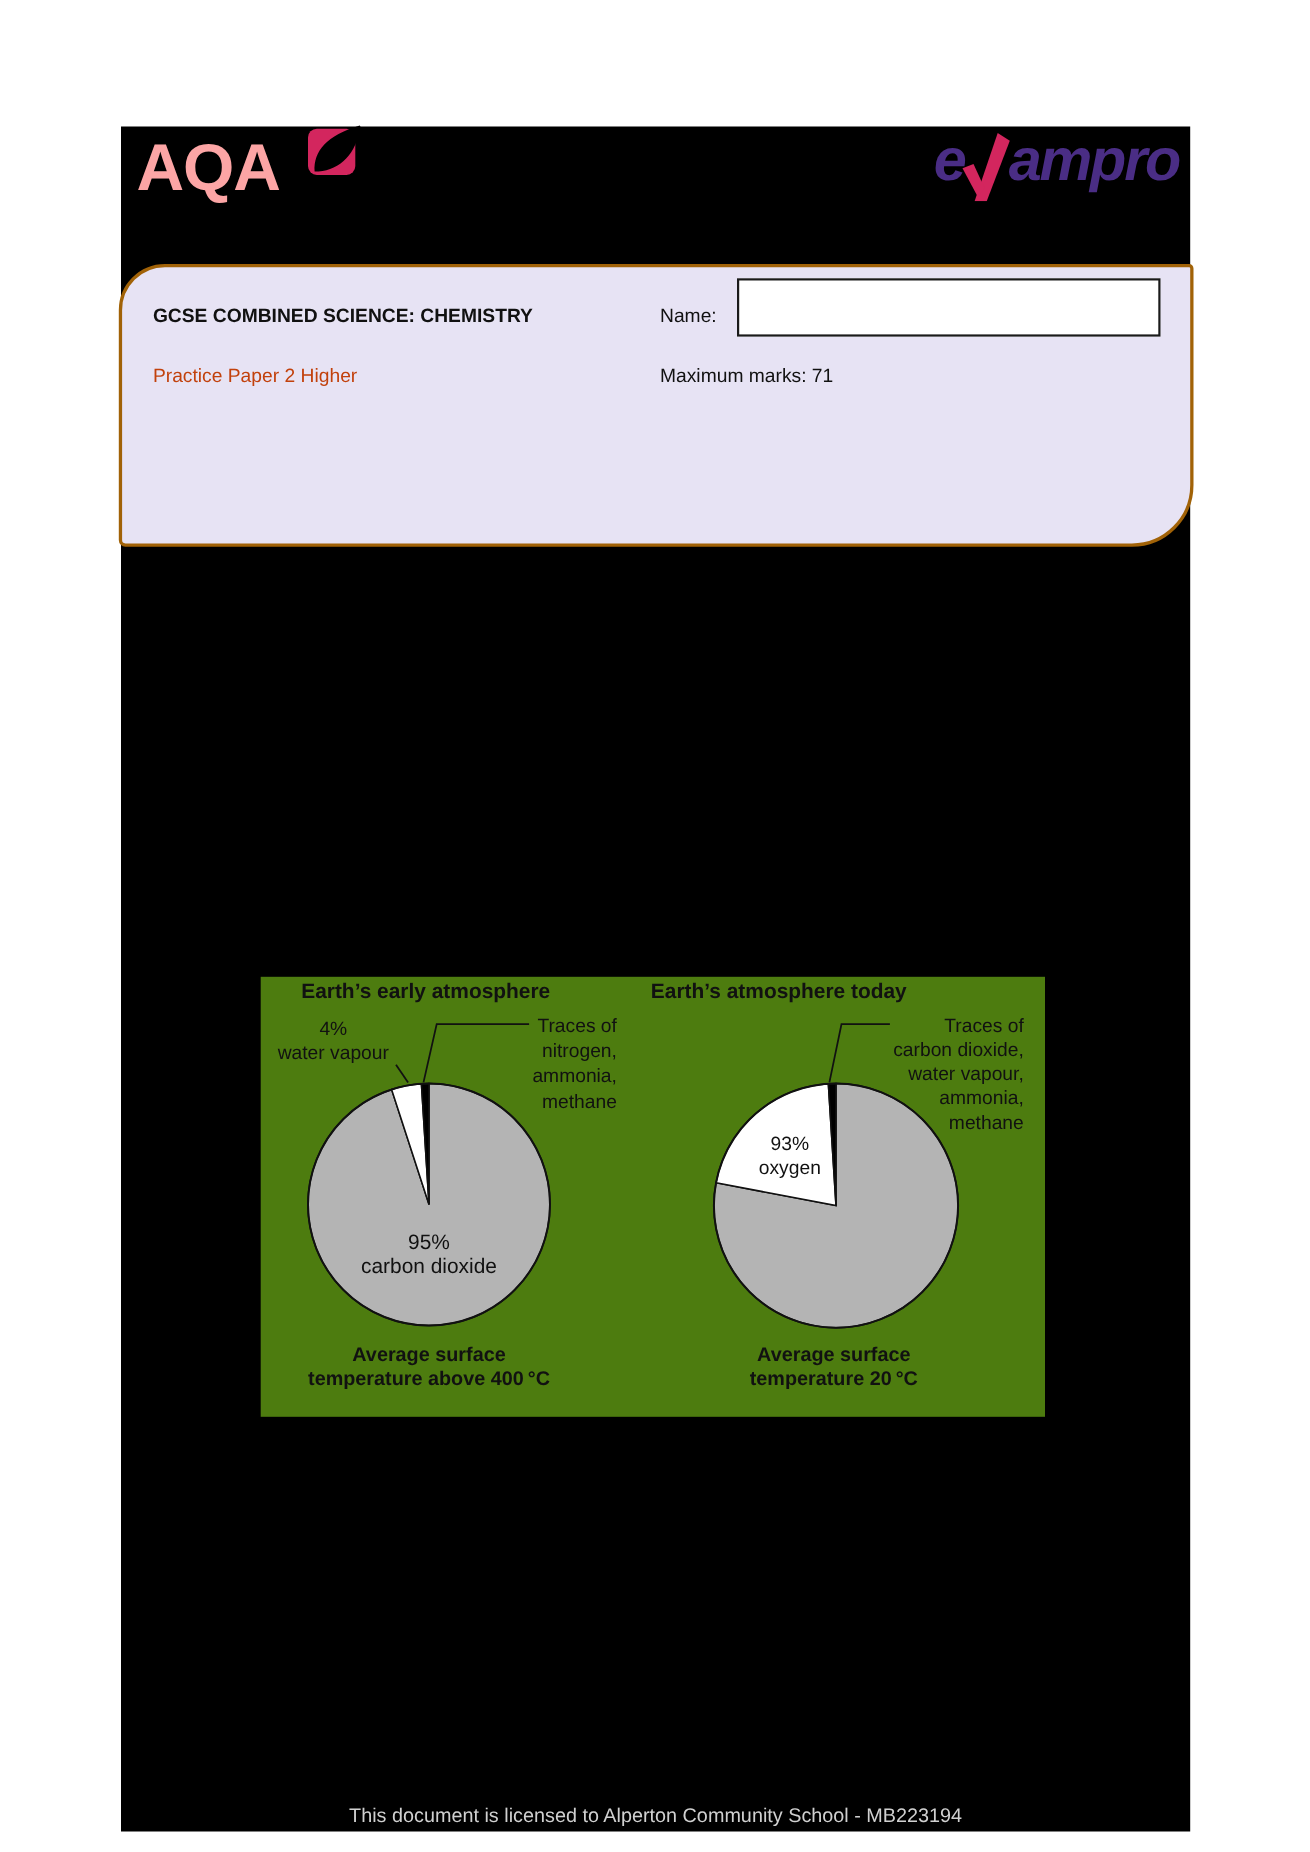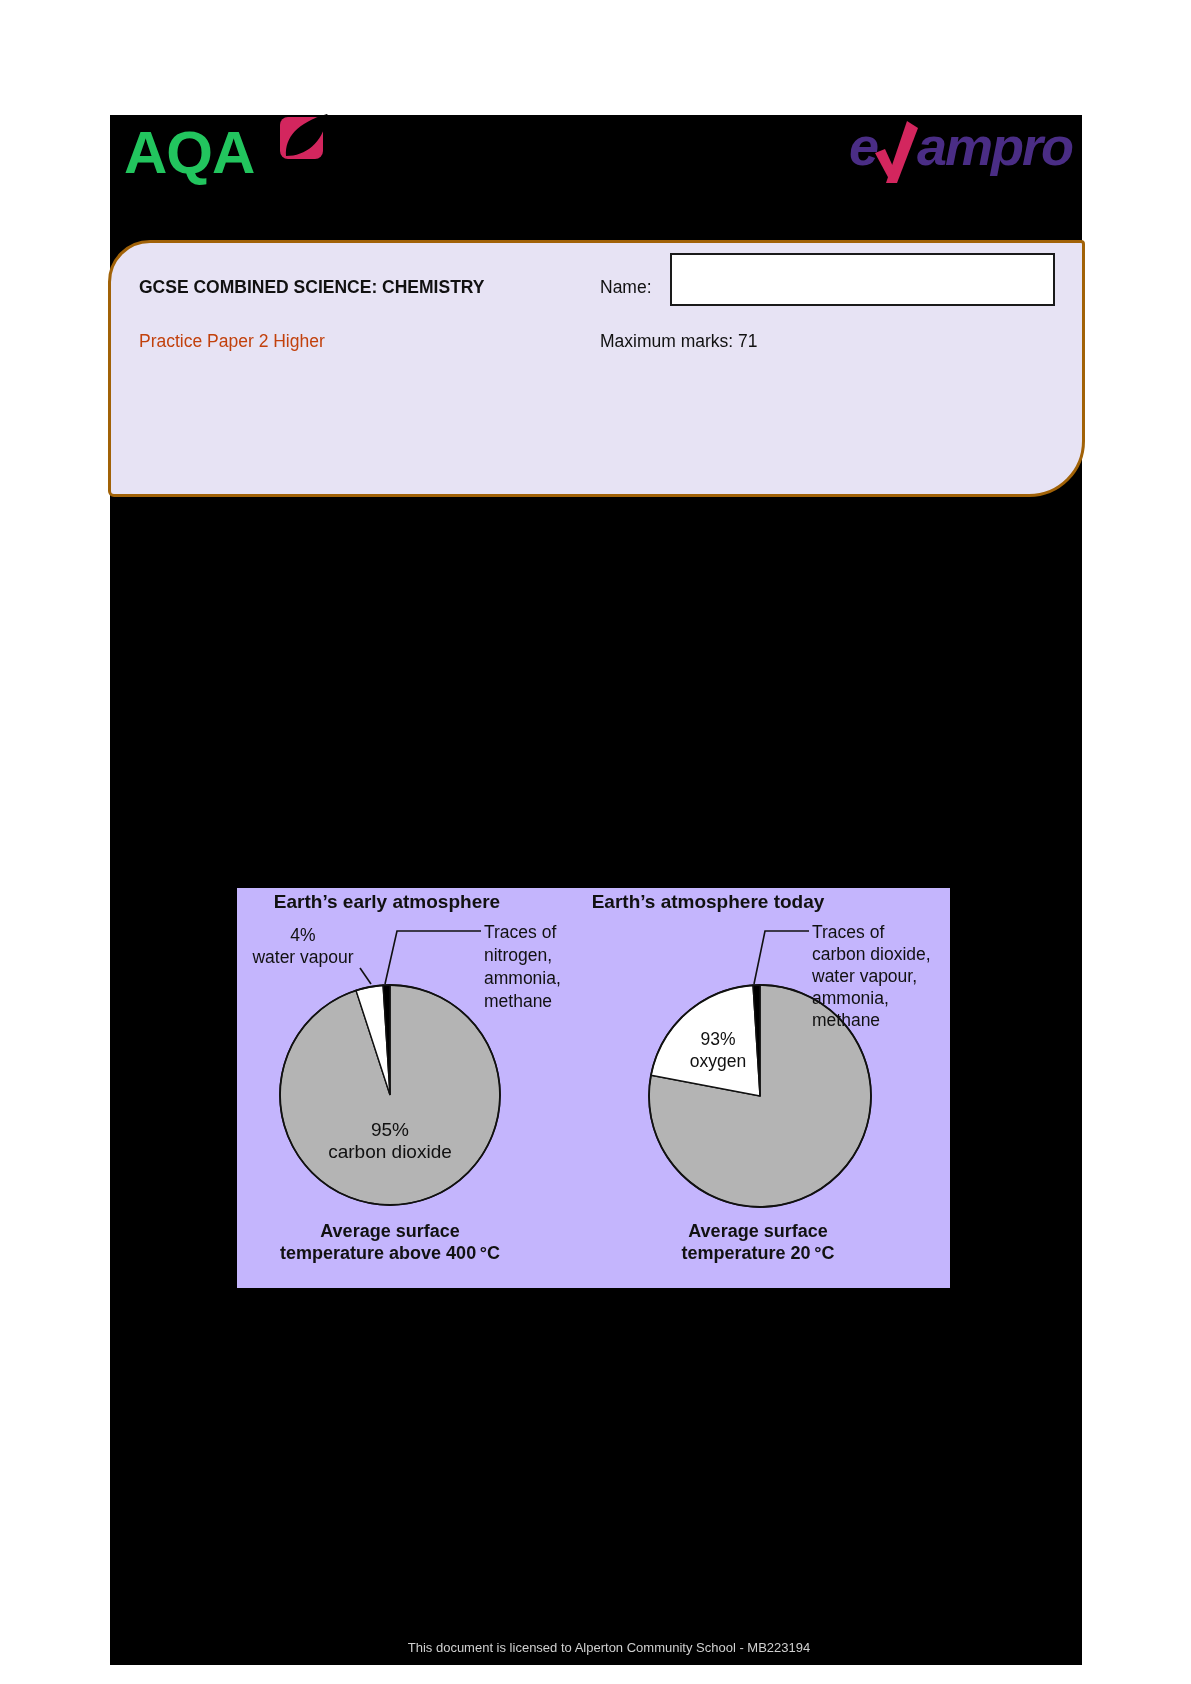--- a/index.html
+++ b/index.html
@@ -2,21 +2,21 @@
 <html><head>
 <meta charset="utf-8">
 <style>
   html,body{margin:0;padding:0;background:#ffffff;}
   #page{position:relative;width:1191px;height:1684px;background:#ffffff;overflow:hidden;
         font-family:"Liberation Sans", sans-serif;}
   #block{position:absolute;left:110px;top:115px;width:972px;height:1550px;background:#000000;}
 
   
   .aqa-logo{position:absolute;left:2px;top:0;}
-  .aqa-text{position:absolute;left:12px;top:6px;color:#22c55e;font-weight:bold;
+  .aqa-text{position:absolute;left:12px;top:6px;color:#fca5a5;font-weight:bold;
             font-size:60px;letter-spacing:-1px;line-height:64px;}
   .aqa-leaf{position:absolute;left:168px;top:-2px;}
   .exampro-logo{position:absolute;right:10px;top:2px;display:flex;align-items:flex-end;}
   .exampro-word{color:#4a2d85;font-weight:bold;font-style:italic;font-size:54px;
                 line-height:58px;letter-spacing:-2px;}
   .exampro-check{margin:0 -2px -8px -4px;}
 
   
   .header-box{position:absolute;left:-2px;top:125px;width:971px;height:251px;
               background:#e7e3f4;border:3px solid #a16207;
@@ -27,38 +27,38 @@
                  background:#ffffff;border:2px solid #1a1a1a;border-radius:0;
                  font-size:18px;padding:0 8px;box-sizing:border-box;outline:none;
                  font-family:"Liberation Sans", sans-serif;}
   .hb-subtitle{position:absolute;left:28px;top:88px;font-size:17.5px;color:#c2410c;}
   .hb-marks{position:absolute;left:489px;top:88px;font-size:17.5px;color:#111;}
   .hb-instructions{position:absolute;left:28px;top:122px;width:920px;font-size:17.5px;
                    color:#111;line-height:29.5px;}
   .pre{white-space:pre-line;}
 
   
-  .figure-panel{position:absolute;left:127px;top:773px;width:713px;height:400px;background:#c4b5fd;}
+  .figure-panel{position:absolute;left:127px;top:773px;width:713px;height:400px;background:#4d7c0f;}
   .fig-svg{position:absolute;left:0;top:0;}
-  .fig-text{position:absolute;color:#111;font-size:17.5px;line-height:21.5px;}
+  .fig-text{position:absolute;color:#111;font-size:17.5px;line-height:21.5px;text-align:right;}
   .fig-title{font-weight:bold;font-size:19px;text-align:center;}
   .t-early{left:8px;top:3px;width:284px;}
   .t-today{left:345px;top:3px;width:252px;}
   .l-water{left:0;top:37px;width:132px;text-align:center;}
   .l-traces-early{left:247px;top:33px;line-height:23px;}
   .l-co2{left:53px;top:231px;width:200px;text-align:center;font-size:19px;}
   .cap-early{left:10px;top:333px;width:286px;text-align:center;font-weight:bold;font-size:18px;}
   .l-traces-today{left:575px;top:33px;line-height:22px;}
   .l-oxygen{left:410px;top:141px;width:142px;text-align:center;}
   .l-nitrogen{left:428px;top:236px;width:190px;text-align:center;font-size:19px;}
   .cap-today{left:390px;top:333px;width:262px;text-align:center;font-weight:bold;font-size:18px;}
 
   
   .footer-license{position:absolute;left:0;top:1525px;width:100%;text-align:center;
-                  color:#d0d0d0;font-size:13px;padding-left:13px;}
+                  color:#d0d0d0;font-size:18px;}
 </style>
 </head>
 <body>
 
 <div id="page">
   <div id="block">
 
     <div class="aqa-logo">
       <div class="aqa-text">AQA</div>
       <svg class="aqa-leaf" width="52" height="50" viewBox="0 0 52 50">

